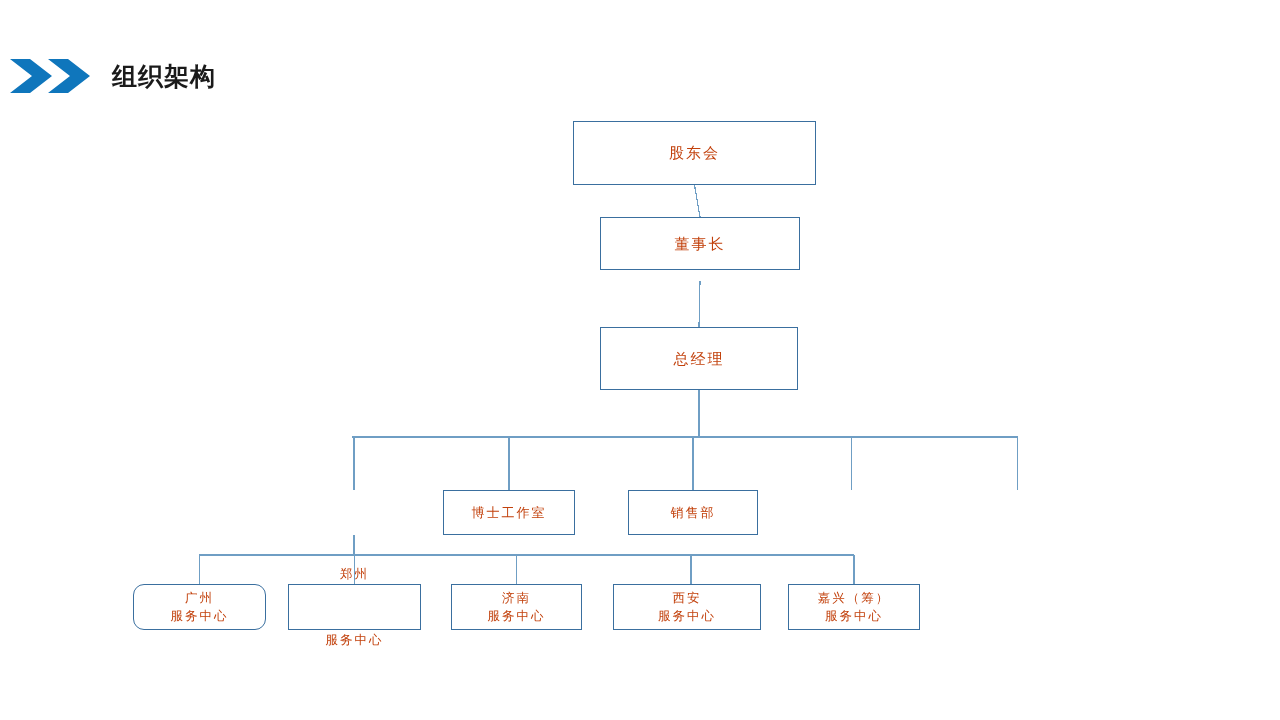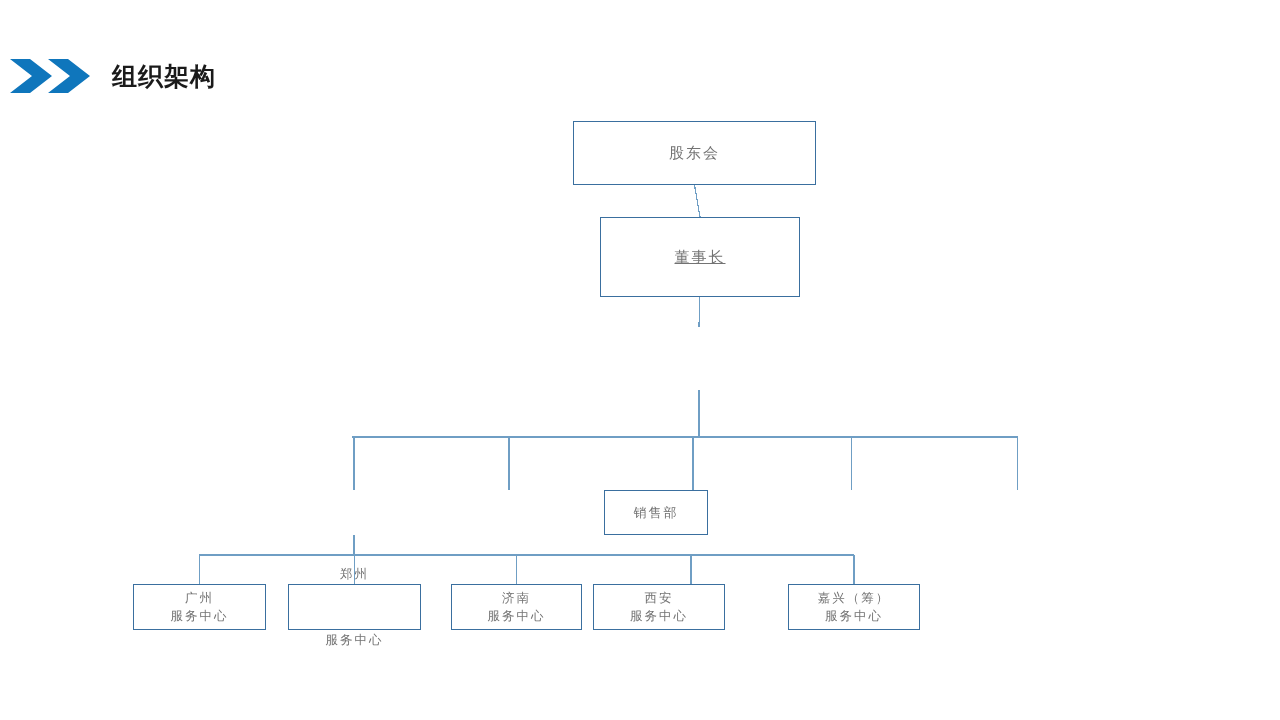--- a/index.html
+++ b/index.html
@@ -67,21 +67,21 @@
 
   .node {
     position: absolute;
     box-sizing: border-box;
     border: 1px solid #3a6f9f;
     background: #ffffff;
     display: flex;
     flex-direction: column;
     align-items: center;
     justify-content: center;
-    color: #737373;
+    color: #c2410c;
     text-align: center;
     z-index: 2;
   }
   .node .line {
     display: block;
     white-space: nowrap;
     letter-spacing: 2px;
   }
 
   
@@ -126,39 +126,45 @@
         <line x1="691" y1="555" x2="691" y2="584" stroke="#6f9ec4" stroke-width="1.2" shape-rendering="crispEdges"></line>
         <line x1="354" y1="535" x2="354" y2="555" stroke="#6f9ec4" stroke-width="1.2" shape-rendering="crispEdges"></line>
         <line x1="854" y1="555" x2="854" y2="584" stroke="#6f9ec4" stroke-width="1.2" shape-rendering="crispEdges"></line>
         <line x1="352" y1="437" x2="1018" y2="437" stroke="#6f9ec4" stroke-width="1.2" shape-rendering="crispEdges"></line>
         <line x1="199" y1="555" x2="854" y2="555" stroke="#6f9ec4" stroke-width="1.2" shape-rendering="crispEdges"></line>
       </svg>
 
   <div class="node tier-exec" style="left: 573px; top: 121px; width: 243px; height: 64px; border-color: rgb(58, 111, 159);">
         <span class="line">股东会</span>
       </div>
-      <div class="node tier-exec" style="left: 600px; top: 217px; width: 200px; height: 80px; border-color: rgb(58, 111, 159); text-decoration: underline;">
+      <div class="node tier-exec" style="left: 600px; top: 217px; width: 200px; height: 53px; border-color: rgb(58, 111, 159);">
         <span class="line">董事长</span>
       </div>
-      <div class="node tier-dept" style="left: 604px; top: 490px; width: 104px; height: 45px; border-color: rgb(58, 111, 159);">
+      <div class="node tier-exec" style="left: 600px; top: 327px; width: 198px; height: 63px; border-color: rgb(58, 111, 159);">
+        <span class="line">总经理</span>
+      </div>
+      <div class="node tier-dept" style="left: 443px; top: 490px; width: 132px; height: 45px; border-color: rgb(58, 111, 159);">
+        <span class="line">博士工作室</span>
+      </div>
+      <div class="node tier-dept" style="left: 628px; top: 490px; width: 130px; height: 45px; border-color: rgb(58, 111, 159);">
         <span class="line">销售部</span>
       </div>
-      <div class="node tier-svc" style="left: 133px; top: 584px; width: 133px; height: 46px; border-color: rgb(58, 111, 159);">
+      <div class="node tier-svc" style="left: 133px; top: 584px; width: 133px; height: 46px; border-color: rgb(58, 111, 159); border-radius: 11px;">
         <span class="line">广州</span>
         <span class="line">服务中心</span>
       </div>
       <div class="node tier-svc" style="left: 288px; top: 584px; width: 133px; height: 46px; border-color: rgb(58, 111, 159); gap: 48px;">
         <span class="line">郑州</span>
         <span class="line">服务中心</span>
       </div>
       <div class="node tier-svc" style="left: 451px; top: 584px; width: 131px; height: 46px; border-color: rgb(58, 111, 159);">
         <span class="line">济南</span>
         <span class="line">服务中心</span>
       </div>
-      <div class="node tier-svc" style="left: 593px; top: 584px; width: 132px; height: 46px; border-color: rgb(58, 111, 159);">
+      <div class="node tier-svc" style="left: 613px; top: 584px; width: 148px; height: 46px; border-color: rgb(58, 111, 159);">
         <span class="line">西安</span>
         <span class="line">服务中心</span>
       </div>
       <div class="node tier-svc" style="left: 788px; top: 584px; width: 132px; height: 46px; border-color: rgb(58, 111, 159);">
         <span class="line">嘉兴（筹）</span>
         <span class="line">服务中心</span>
       </div>
     </div>
 
 </div>

